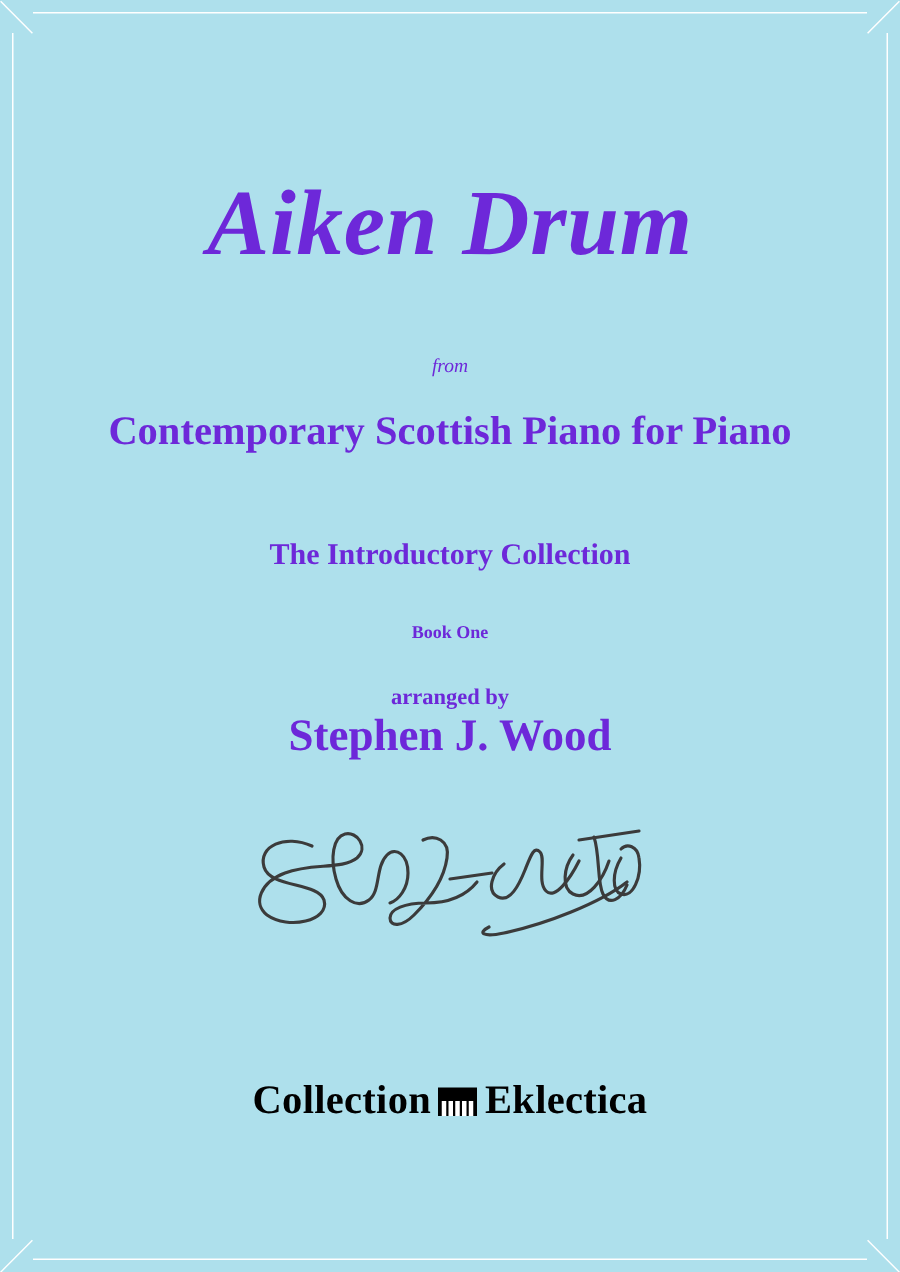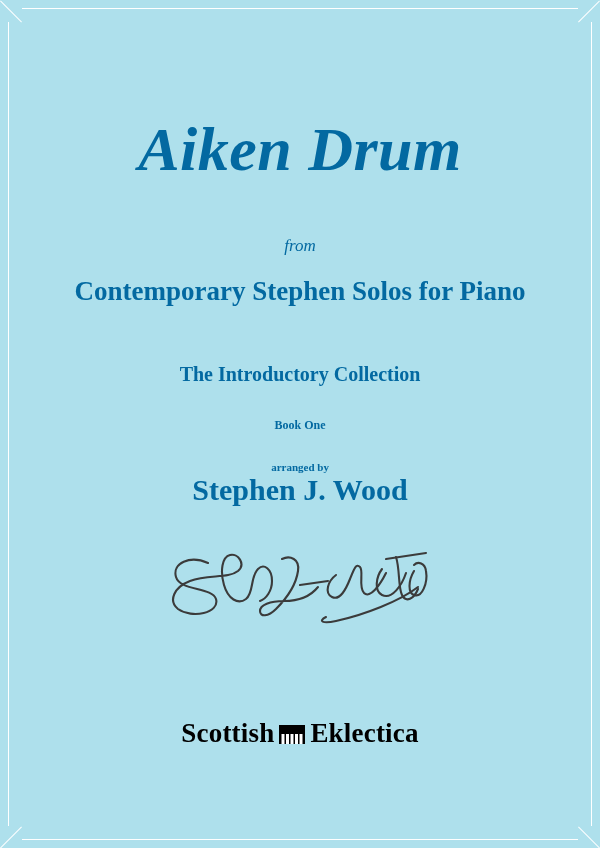--- a/index.html
+++ b/index.html
@@ -57,37 +57,37 @@
   .corner.bl::after { transform: rotate(-45deg); }
   .corner.br { right: 0px; bottom: 0px; }
   .corner.br::after { transform: rotate(45deg); }
 
   .content {
     position: absolute;
     left: 0;
     right: 0;
     top: 0;
     text-align: center;
-    color: #0369a1;
+    color: #6d28d9;
   }
 
   .title {
     font-family: "Liberation Serif", serif;
     font-style: italic;
     font-weight: 700;
     font-size: 62px;
     letter-spacing: 0.5px;
     margin-top: 118px;
     line-height: 1;
   }
 
   .from {
     font-family: "Liberation Serif", serif;
     font-style: italic;
-    font-size: 17px;
+    font-size: 13px;
     margin-top: 56px;
   }
 
   .collection {
     font-family: "Liberation Serif", serif;
     font-weight: 700;
     font-size: 27px;
     margin-top: 20px;
   }
 
@@ -101,21 +101,21 @@
   .book {
     font-family: "Liberation Serif", serif;
     font-weight: 700;
     font-size: 12px;
     margin-top: 32px;
   }
 
   .arranged {
     font-family: "Liberation Serif", serif;
     font-weight: 700;
-    font-size: 11px;
+    font-size: 15px;
     margin-top: 28px;
   }
 
   .arranger {
     font-family: "Liberation Serif", serif;
     font-weight: 700;
     font-size: 30px;
   }
 
   .signature {
@@ -160,21 +160,21 @@
   <div class="corner tr"></div>
   <div class="corner bl"></div>
   <div class="corner br"></div>
 
   <div class="content">
 
     <div class="title">Aiken Drum</div>
 
     <div class="from">from</div>
 
-    <div class="collection">Contemporary Stephen Solos for Piano</div>
+    <div class="collection">Contemporary Scottish Piano for Piano</div>
 
     <div class="subcollection">The Introductory Collection</div>
 
     <div class="book">Book One</div>
 
     <div class="arranged">arranged by</div>
 
     <div class="arranger">Stephen J. Wood</div>
 
     <div class="signature">
@@ -194,21 +194,21 @@
           <path d="M236 30 L276 24"></path>
           <path d="M264 42 C258 52, 258 64, 264 66 C272 69, 278 54, 276 42 C275 34, 268 32, 264 36"></path>
           <path d="M268 58 C250 72, 214 86, 186 92 C172 95, 168 92, 176 88"></path>
         </g>
       </svg>
     </div>
 
   </div>
 
   <div class="publisher">
-    <span class="pubtext">Scottish</span>
+    <span class="pubtext">Collection</span>
     <span class="piano-mark">
       <svg width="26" height="22" viewBox="0 0 26 22" aria-hidden="true">
         <rect x="0" y="2" width="26" height="19" fill="#000000"></rect>
         <rect x="2.5" y="11" width="3" height="10" fill="#ffffff"></rect>
         <rect x="7" y="11" width="3" height="10" fill="#ffffff"></rect>
         <rect x="11.5" y="11" width="3" height="10" fill="#ffffff"></rect>
         <rect x="16" y="11" width="3" height="10" fill="#ffffff"></rect>
         <rect x="20.5" y="11" width="3" height="10" fill="#ffffff"></rect>
       </svg>
     </span>

